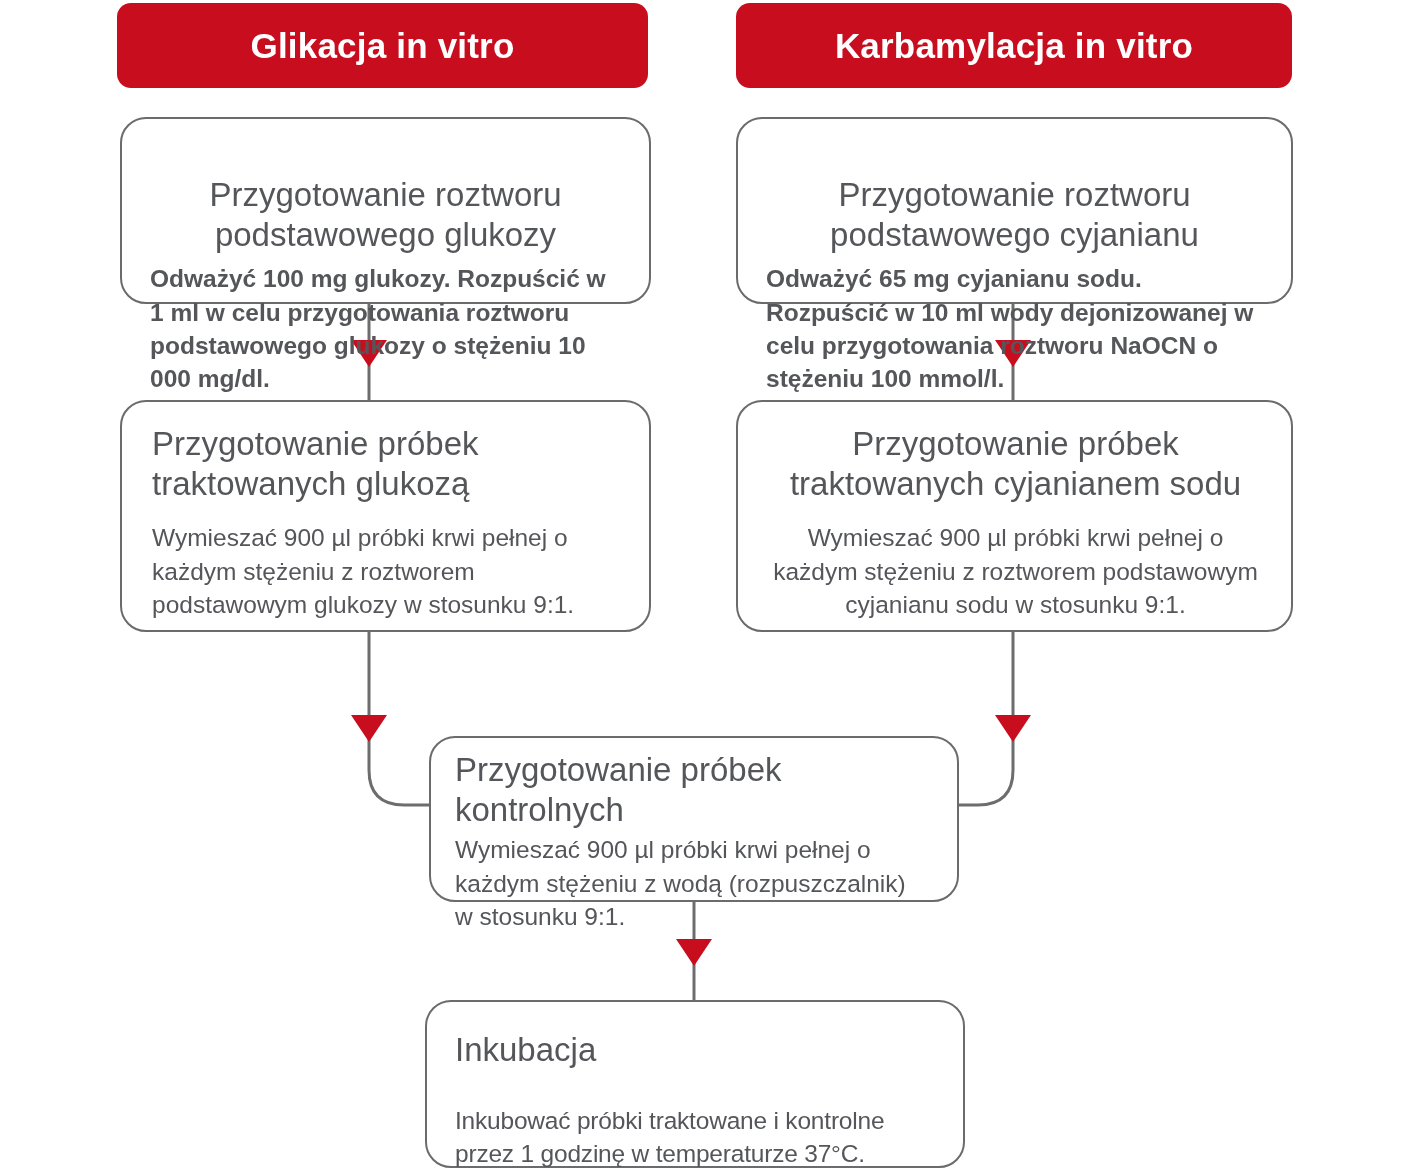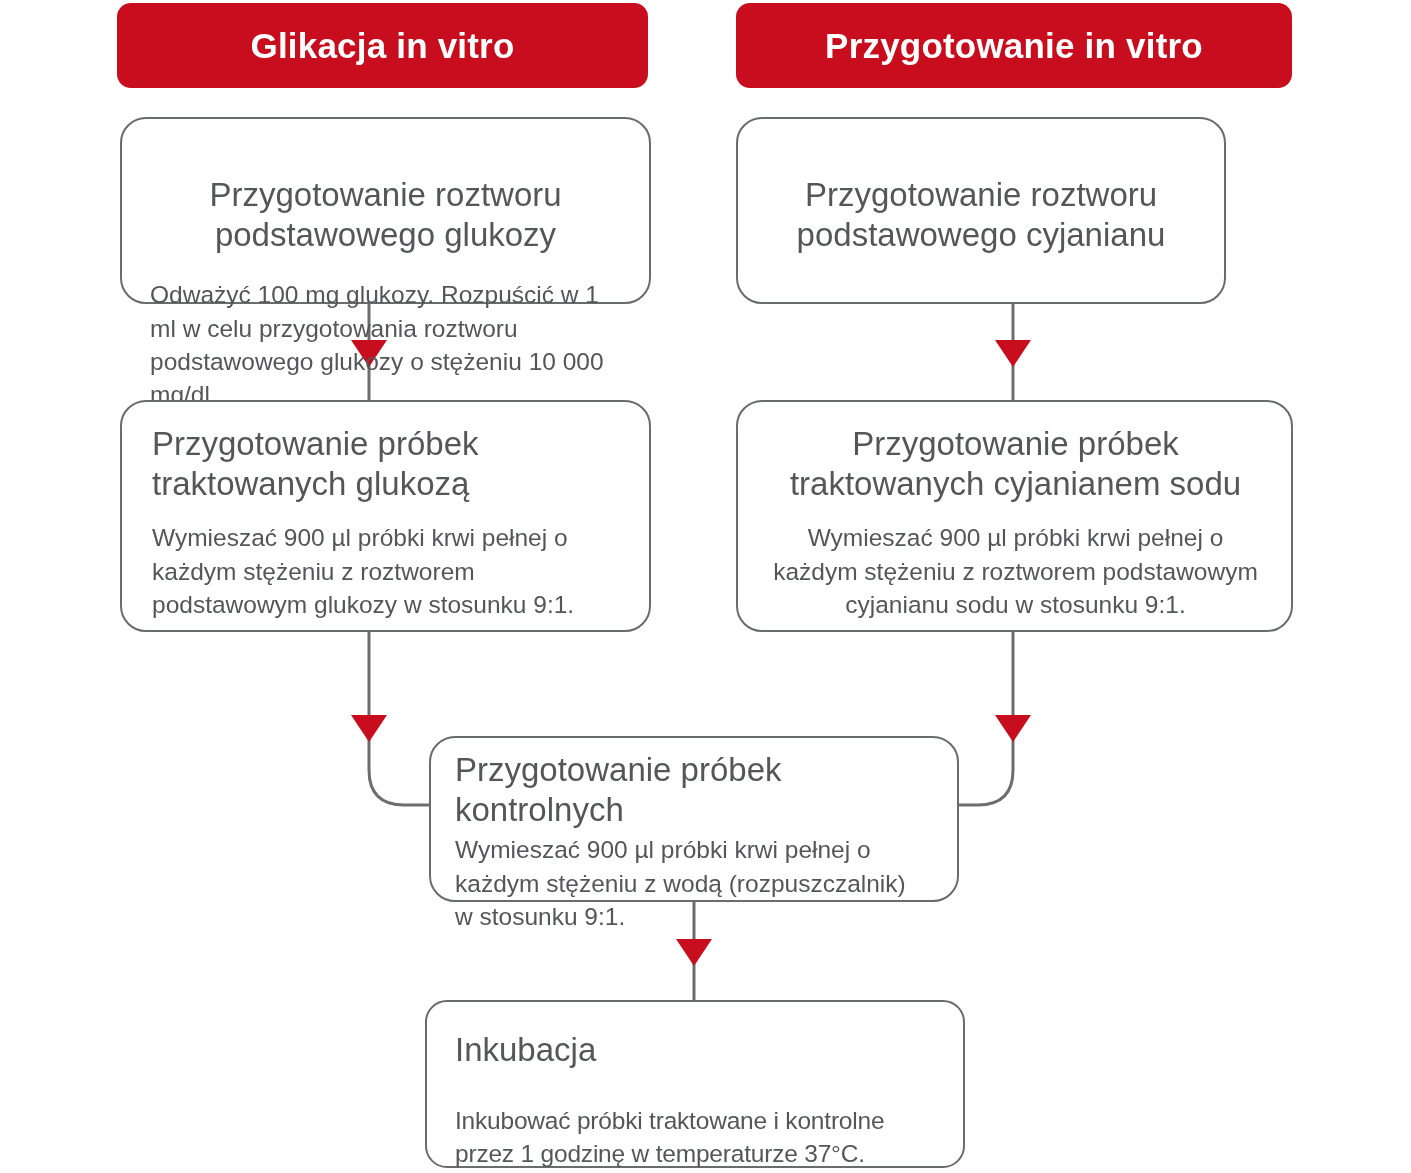--- a/index.html
+++ b/index.html
@@ -65,29 +65,29 @@
   }
   .box p{
     font-size:24.5px;
     font-weight:400;
     line-height:1.36;
     color:var(--text-gray);
   }
   
   .box.stock{padding:8px 28px 0 28px;}
   .box.stock h2{text-align:center;margin-top:48px;}
-  .box.stock p{margin-top:24px;text-align:left;}
+  .box.stock p{margin-top:8px;text-align:left;font-weight:bold;}
   
   .box.treated{padding:22px 28px 0 30px;}
   .box.treated p{margin-top:18px;}
   
   .box.control{padding:12px 29px 0 24px;}
   .box.control p{margin-top:4px;}
   
-  .box.incubation{padding:28px 30px 0 28px;border-radius:22px;}
+  .box.incubation{padding:28px 30px 0 28px;}
   .box.incubation p{margin-top:34px;letter-spacing:-0.2px;}
 </style>
 </head>
 <body>
 
 <div class="canvas">
 
   <svg class="connectors" width="1411" height="1173" viewBox="0 0 1411 1173" aria-hidden="true">
 
     <path class="flow-line" d="M369,304 L369,400"></path>
@@ -102,29 +102,30 @@
 
     <polygon class="flow-arrow" points="351,340 387,340 369,367"></polygon>
     <polygon class="flow-arrow" points="995,340 1031,340 1013,367"></polygon>
     <polygon class="flow-arrow" points="351,715 387,715 369,742"></polygon>
     <polygon class="flow-arrow" points="995,715 1031,715 1013,742"></polygon>
     <polygon class="flow-arrow" points="676,939 712,939 694,966"></polygon>
   </svg>
 
   <div class="hdr" style="left:117px;top:3px;width:531px;height:85px;">Glikacja in vitro</div>
 
-  <div class="hdr" style="left:736px;top:3px;width:556px;height:85px;">Przygotowanie in vitro</div>
+  <div class="hdr" style="left:736px;top:3px;width:556px;height:85px;">Karbamylacja in vitro</div>
 
   <section class="box stock" style="left:120px;top:117px;width:531px;height:187px;">
     <h2>Przygotowanie roztworu podstawowego glukozy</h2>
     <p>Odważyć 100 mg glukozy. Rozpuścić w 1 ml w celu przygotowania roztworu podstawowego glukozy o stężeniu 10 000 mg/dl.</p>
   </section>
 
-  <section class="box stock" style="left:736px;top:117px;width:490px;height:187px;">
+  <section class="box stock" style="left:736px;top:117px;width:557px;height:187px;">
     <h2>Przygotowanie roztworu podstawowego cyjanianu</h2>
+    <p>Odważyć 65 mg cyjanianu sodu. Rozpuścić w 10 ml wody dejonizowanej w celu przygotowania roztworu NaOCN o stężeniu 100 mmol/l.</p>
   </section>
 
   <section class="box treated" style="left:120px;top:400px;width:531px;height:232px;">
     <h2>Przygotowanie próbek traktowanych glukozą</h2>
     <p>Wymieszać 900 µl próbki krwi pełnej o każdym stężeniu z roztworem podstawowym glukozy w stosunku 9:1.</p>
   </section>
 
   <section class="box treated" style="left:736px;top:400px;width:557px;height:232px;text-align:center;">
     <h2>Przygotowanie próbek traktowanych cyjanianem sodu</h2>
     <p>Wymieszać 900 µl próbki krwi pełnej o każdym stężeniu z roztworem podstawowym cyjanianu sodu w stosunku 9:1.</p>

